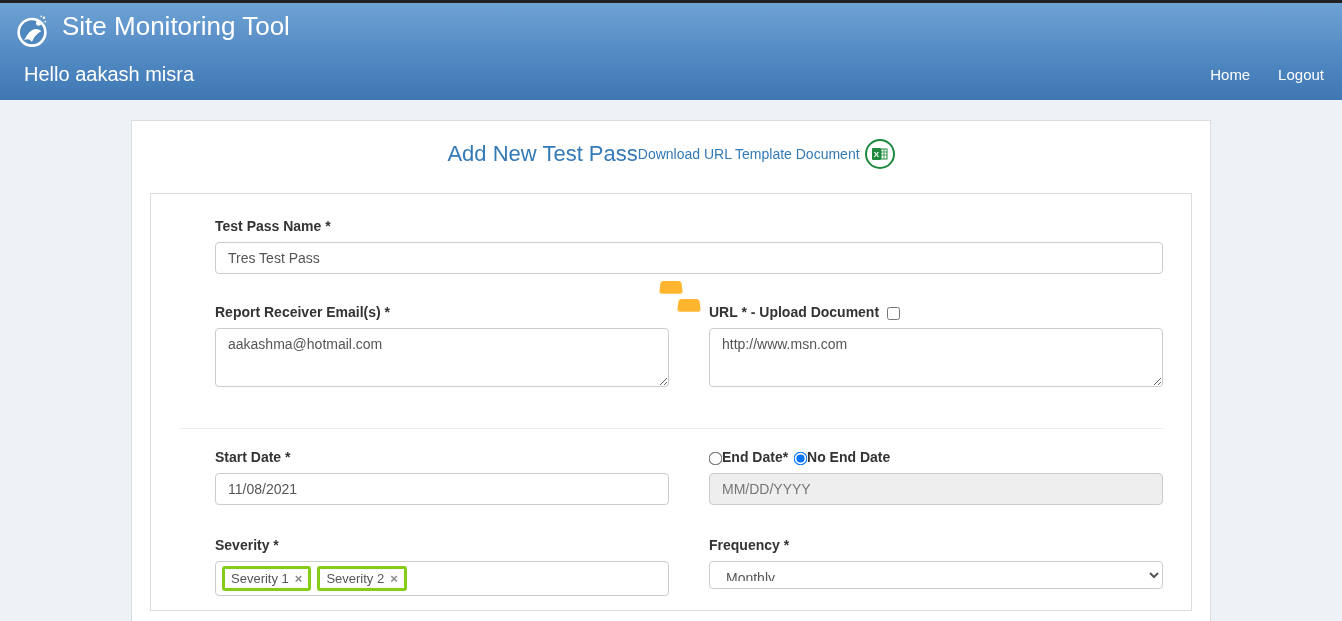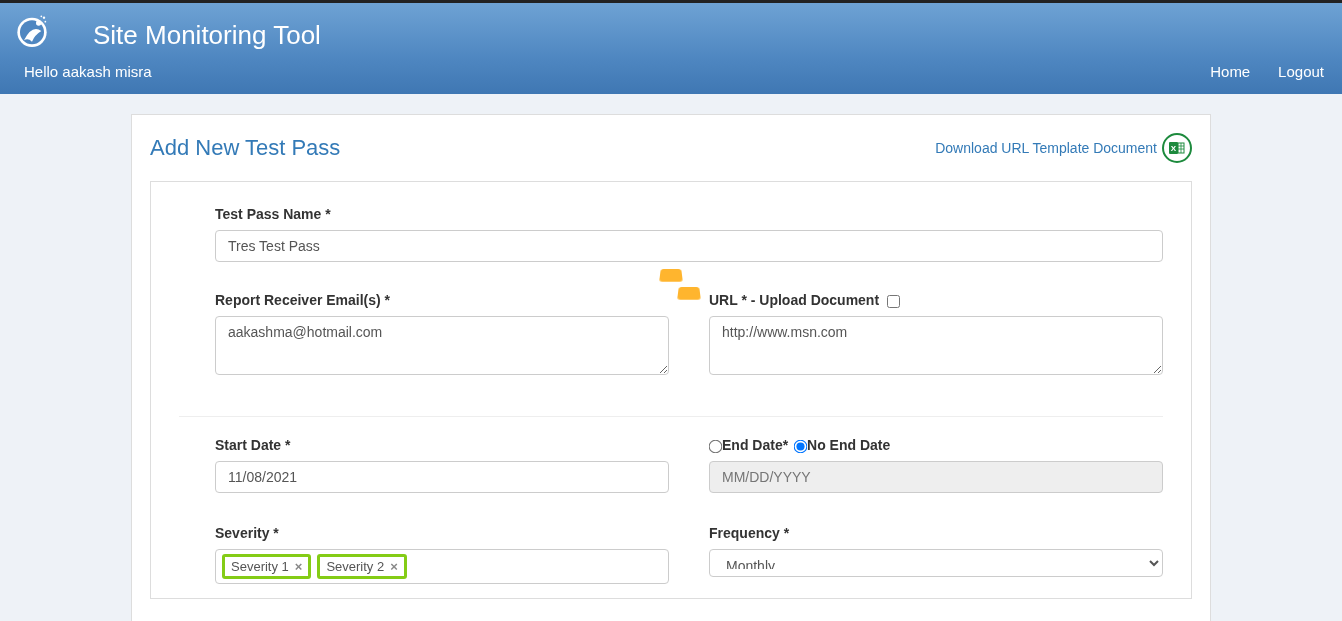--- a/index.html
+++ b/index.html
@@ -11,59 +11,58 @@
     width: 1342px;
   }
   .topborder { height: 3px; background: #222; }
   .header {
     background: linear-gradient(to bottom, #6ea2d4 0%, #4f87c1 60%, #3f77b3 100%);
     color: #fff;
     padding: 0;
   }
   .header-row1 {
     display: flex;
-    align-items: flex-end;
+    align-items: flex-start;
     padding: 8px 12px 6px 12px;
-    gap: 31px;
   }
   .logo {
     width: 40px; height: 40px;
     margin-right: 10px;
   }
   .app-title {
     font-size: 26px;
     font-weight: 400;
     color: #fff;
   }
   .header-row2 {
     display: flex;
     justify-content: space-between;
     align-items: center;
     padding: 6px 18px 14px 24px;
   }
-  .greeting { font-size: 15px; }
+  .greeting { font-size: 20px; }
   .nav-links a {
     color: #fff;
     text-decoration: none;
     margin-left: 24px;
     font-size: 15px;
   }
   .container {
     width: 1080px;
     margin: 20px auto 0 auto;
     background: #fff;
     border: 1px solid #ddd;
     padding: 18px 18px 30px 18px;
     min-height: 480px;
   }
   .page-head {
     display: flex;
-    justify-content: space-between;
-    align-items: center;
-    margin-bottom: 18px;
+    justify-content: center;
+    align-items: center;
+    margin-bottom: 24px;
   }
   .page-title {
     font-size: 22px;
     color: #337ab7;
     font-weight: 400;
   }
   .download-link {
     color: #337ab7;
     text-decoration: none;
     font-size: 14px;

